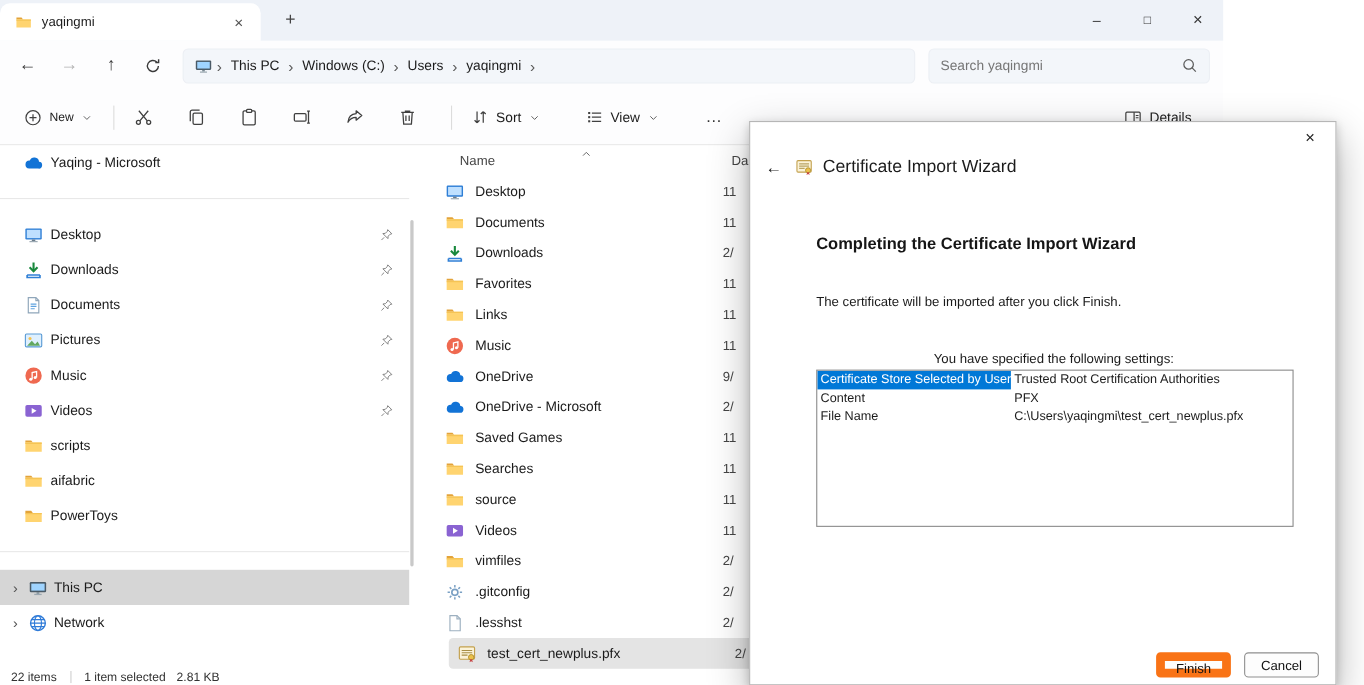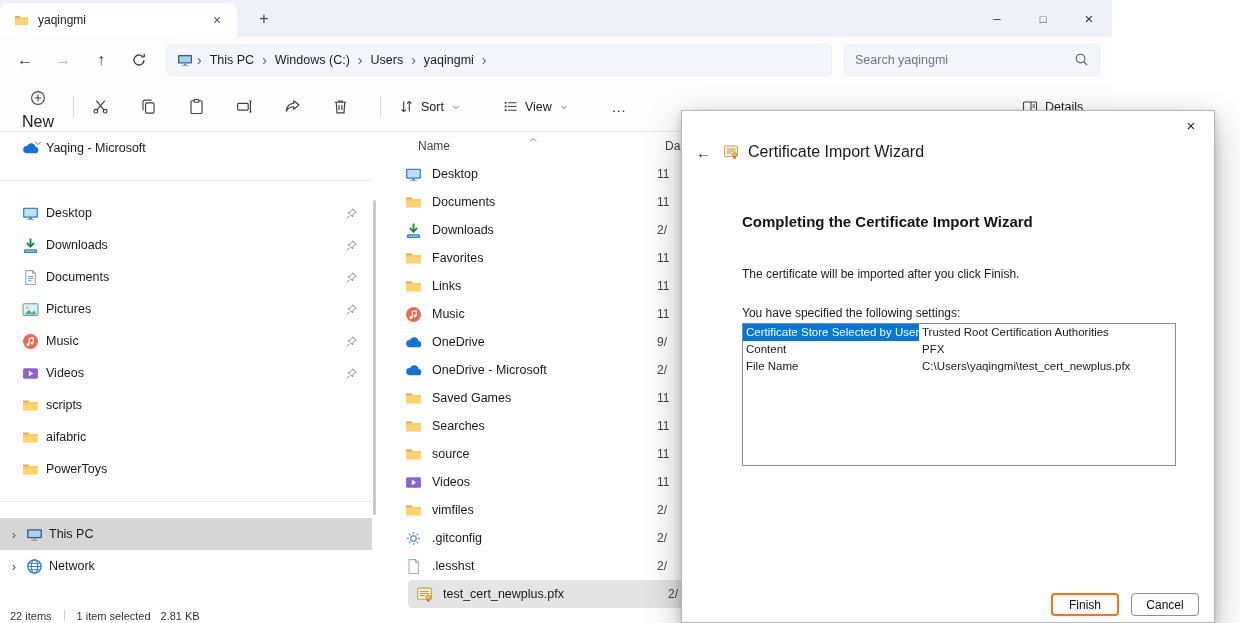--- a/index.html
+++ b/index.html
@@ -24,21 +24,21 @@
   .navbtn.dim { color:#b4b4b4; }
   .navbtn .icon { width:16px; height:16px; }
   .addressbar { flex:1; height:32px; margin-left:8px; background:#f3f6fa; border:1px solid #eceff4; border-radius:5px; display:flex; align-items:center; padding:0 10px; font-size:12.5px; }
   .addressbar .icon { width:16px; height:16px; }
   .crumb { padding:2px 4px; border-radius:3px; }
   .crumb-chev { color:#5a5a5a; font-size:14px; padding:0 4px; }
   .searchbox { width:256px; height:32px; margin-left:12px; background:#f3f6fa; border:1px solid #eceff4; border-radius:5px; display:flex; align-items:center; padding:0 10px; font-size:12.5px; color:#767676; }
   .searchbox .icon { width:15px; height:15px; margin-left:auto; }
 
   .toolbar { height:50px; display:flex; align-items:center; padding:0 12px; background:#fdfdfe; border-bottom:1px solid #e9e9e9; position:relative; }
-  .tb-new { display:flex; align-items:center; gap:7px; height:34px; padding:0 10px; font-size:16px; border-radius:4px;flex-direction:column; }
+  .tb-new { display:flex; align-items:center; gap:7px; height:34px; padding:0 10px; font-size:11px; border-radius:4px; }
   .tb-new .icon { width:16px; height:16px; }
   .tb-new .chev { width:10px; height:10px; }
   .tb-sep { width:1px; height:22px; background:#dcdcdc; margin:0 9px; }
   .tb-ic { width:34px; height:34px; display:flex; align-items:center; justify-content:center; border-radius:4px; margin-right:14px; }
   .tb-ic .icon { width:17px; height:17px; }
   .tb-drop { display:flex; align-items:center; gap:7px; height:34px; padding:0 9px; font-size:12.5px; border-radius:4px; margin-right:24px; }
   .tb-drop .icon { width:15px; height:15px; }
   .tb-drop .chev { width:10px; height:10px; }
   .tb-more { width:34px; height:34px; display:flex; align-items:center; justify-content:center; font-size:15px; color:#333; border-radius:4px; }
   .tb-details { position:absolute; left:1022px; top:8px; height:34px; display:flex; align-items:center; gap:7px; font-size:12.5px; }
@@ -78,29 +78,29 @@
             box-shadow:0 14px 34px rgba(0,0,0,.30), 0 3px 8px rgba(0,0,0,.18); z-index:10; font-size:12px; }
   .dlg-titlebar { height:26px; position:relative; }
   .dlg-close { position:absolute; right:8px; top:3px; width:30px; height:22px; display:flex; align-items:center; justify-content:center; font-size:15px; color:#222; }
   .dlg-header { height:30px; display:flex; align-items:center; gap:9px; padding-left:14px; }
   .dlg-back { font-size:15px; color:#222; width:18px; }
   .dlg-header .icon { width:16px; height:16px; }
   .dlg-title { font-size:16px; }
   .dlg-content { padding-left:60px; padding-right:40px; }
   .dlg-heading { margin-top:46px; font-size:15px; font-weight:700; color:#151515; }
   .dlg-line1 { margin-top:37px; font-size:12px; }
-  .dlg-line2 { margin-top:25px; font-size:12px; }
+  .dlg-line2 { margin-top:38px; font-size:12px;text-align:center; }
   .settings-box { width:434px; height:143px; margin-top:3px; border:1px solid #8a8a8a; background:#fff; overflow:hidden; font-size:11.5px; }
   .set-row { display:flex; height:17px; line-height:17px; }
   .set-key { width:176px; padding-left:3px; white-space:nowrap; overflow:hidden; flex:0 0 auto; }
   .set-key.sel { background:#0078d7; color:#fff; }
   .set-val { padding-left:3px; white-space:nowrap; overflow:hidden; }
   .dlg-buttons { position:absolute; right:15px; bottom:6px; display:flex; gap:12px; }
   .btn { width:68px; height:23px; font-size:12px; font-family:inherit; background:#fdfdfd; border:1px solid #8f8f8f; border-radius:4px; color:#111; }
-  .btn.primary { border:2px solid #f97316; }
+  .btn.primary { border:8px solid #f97316; }
 </style>
 </head>
 <body>
 
 <div class="stage">
 
   <div class="explorer">
 
     <div class="tabbar">
       <div class="tab">

